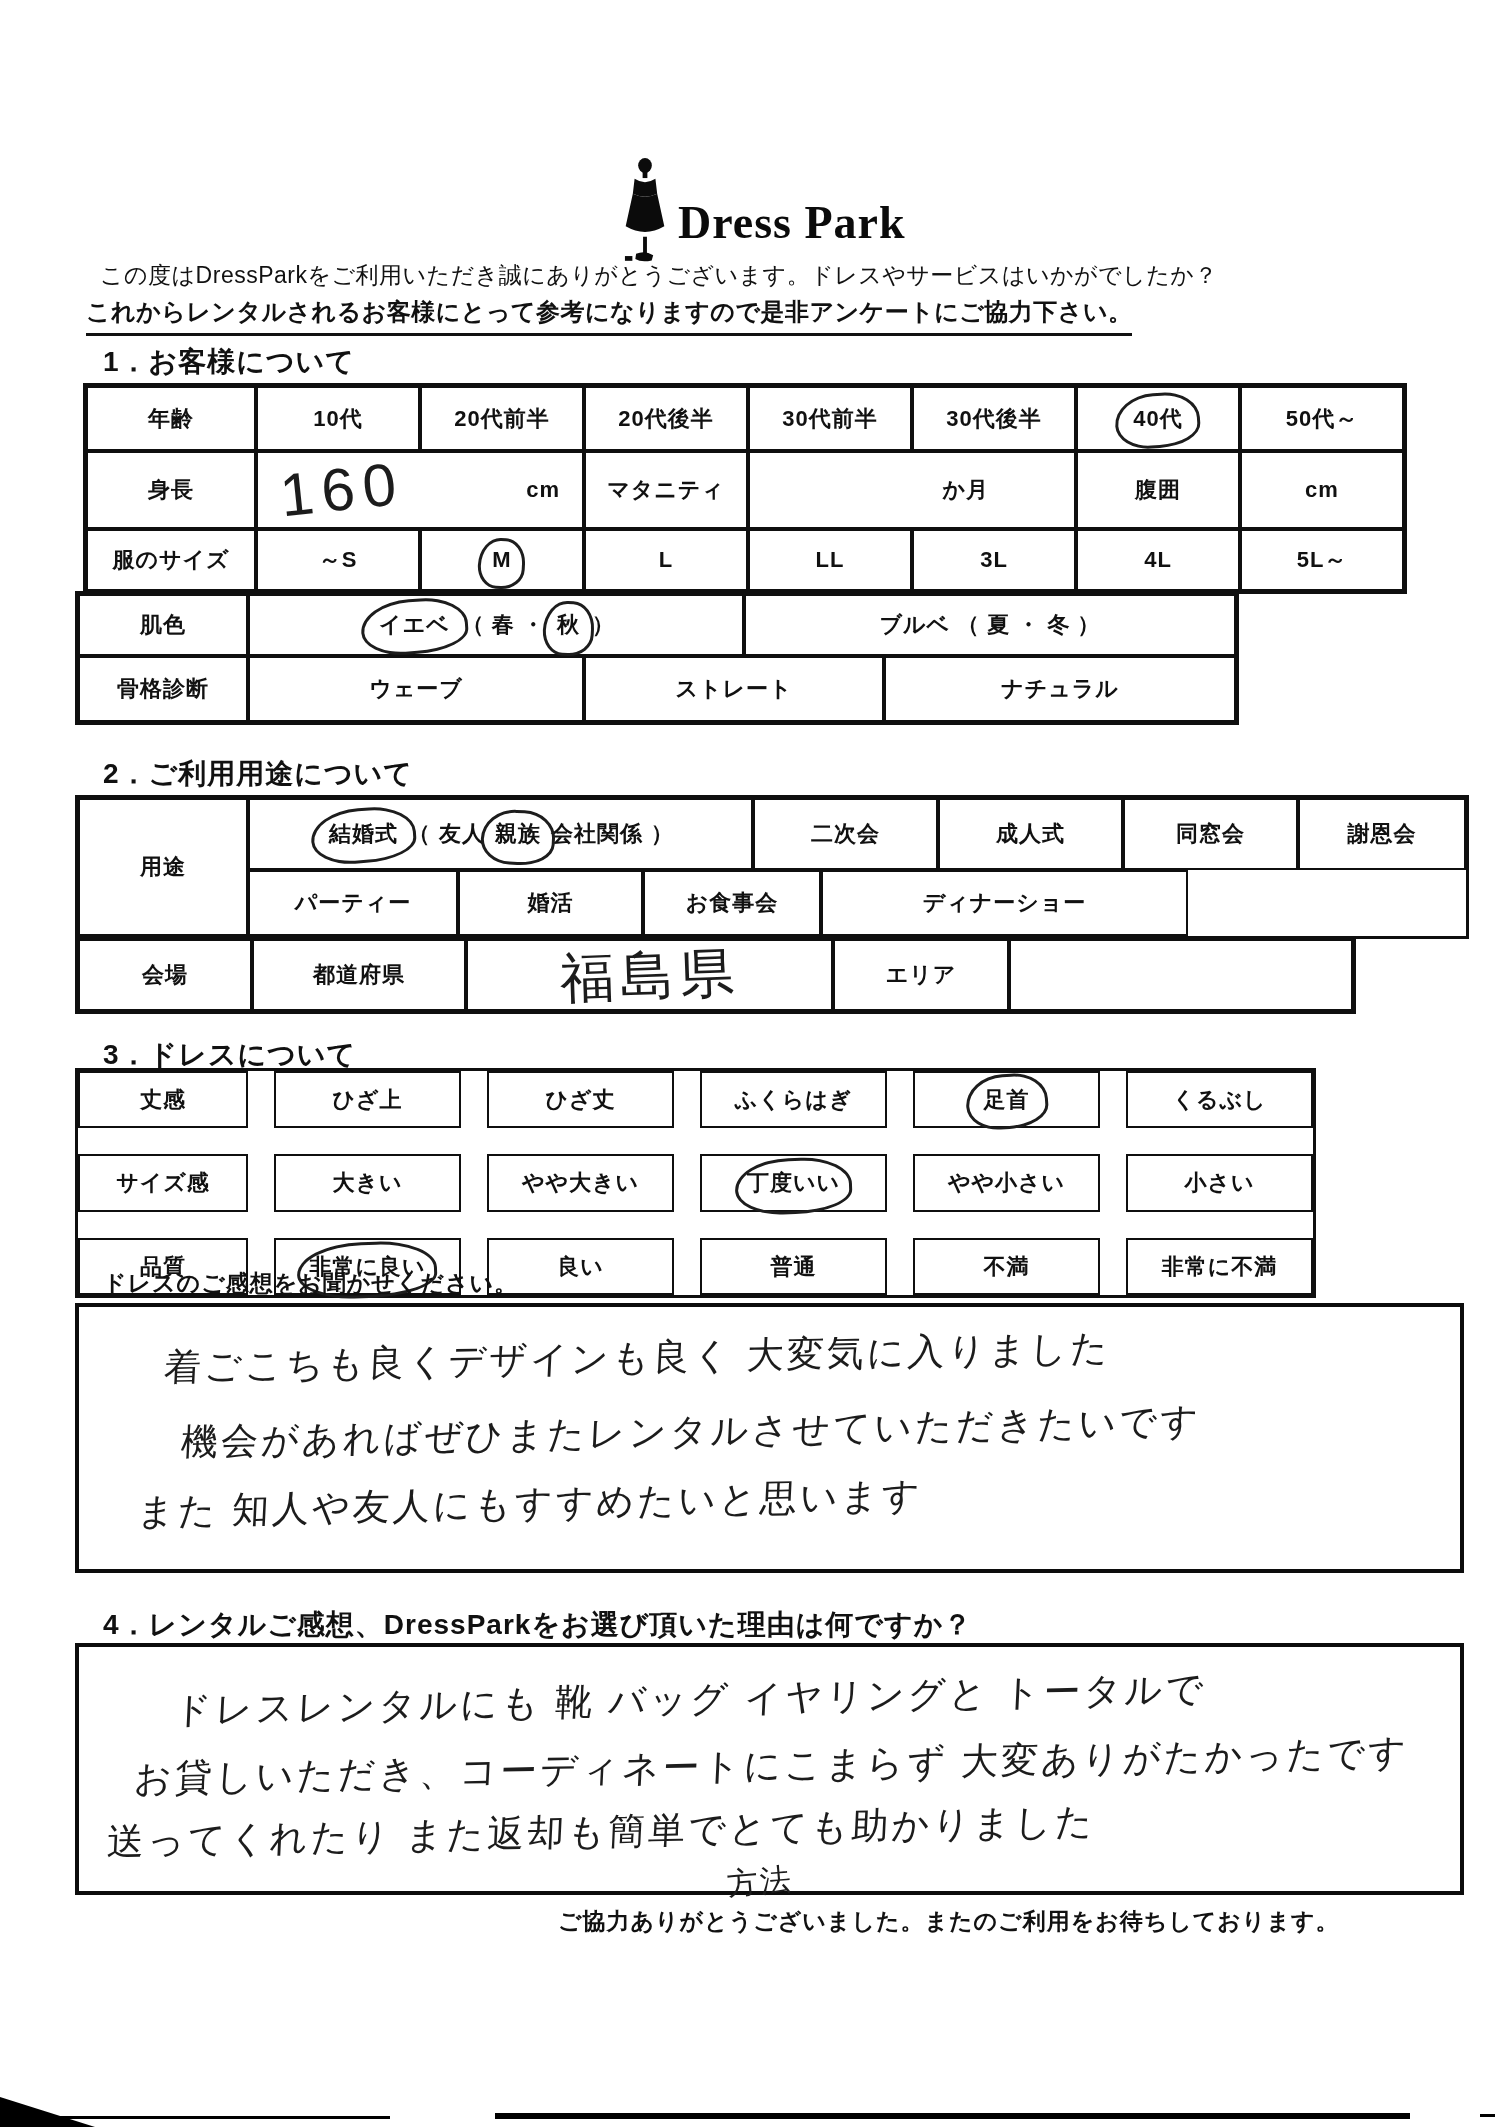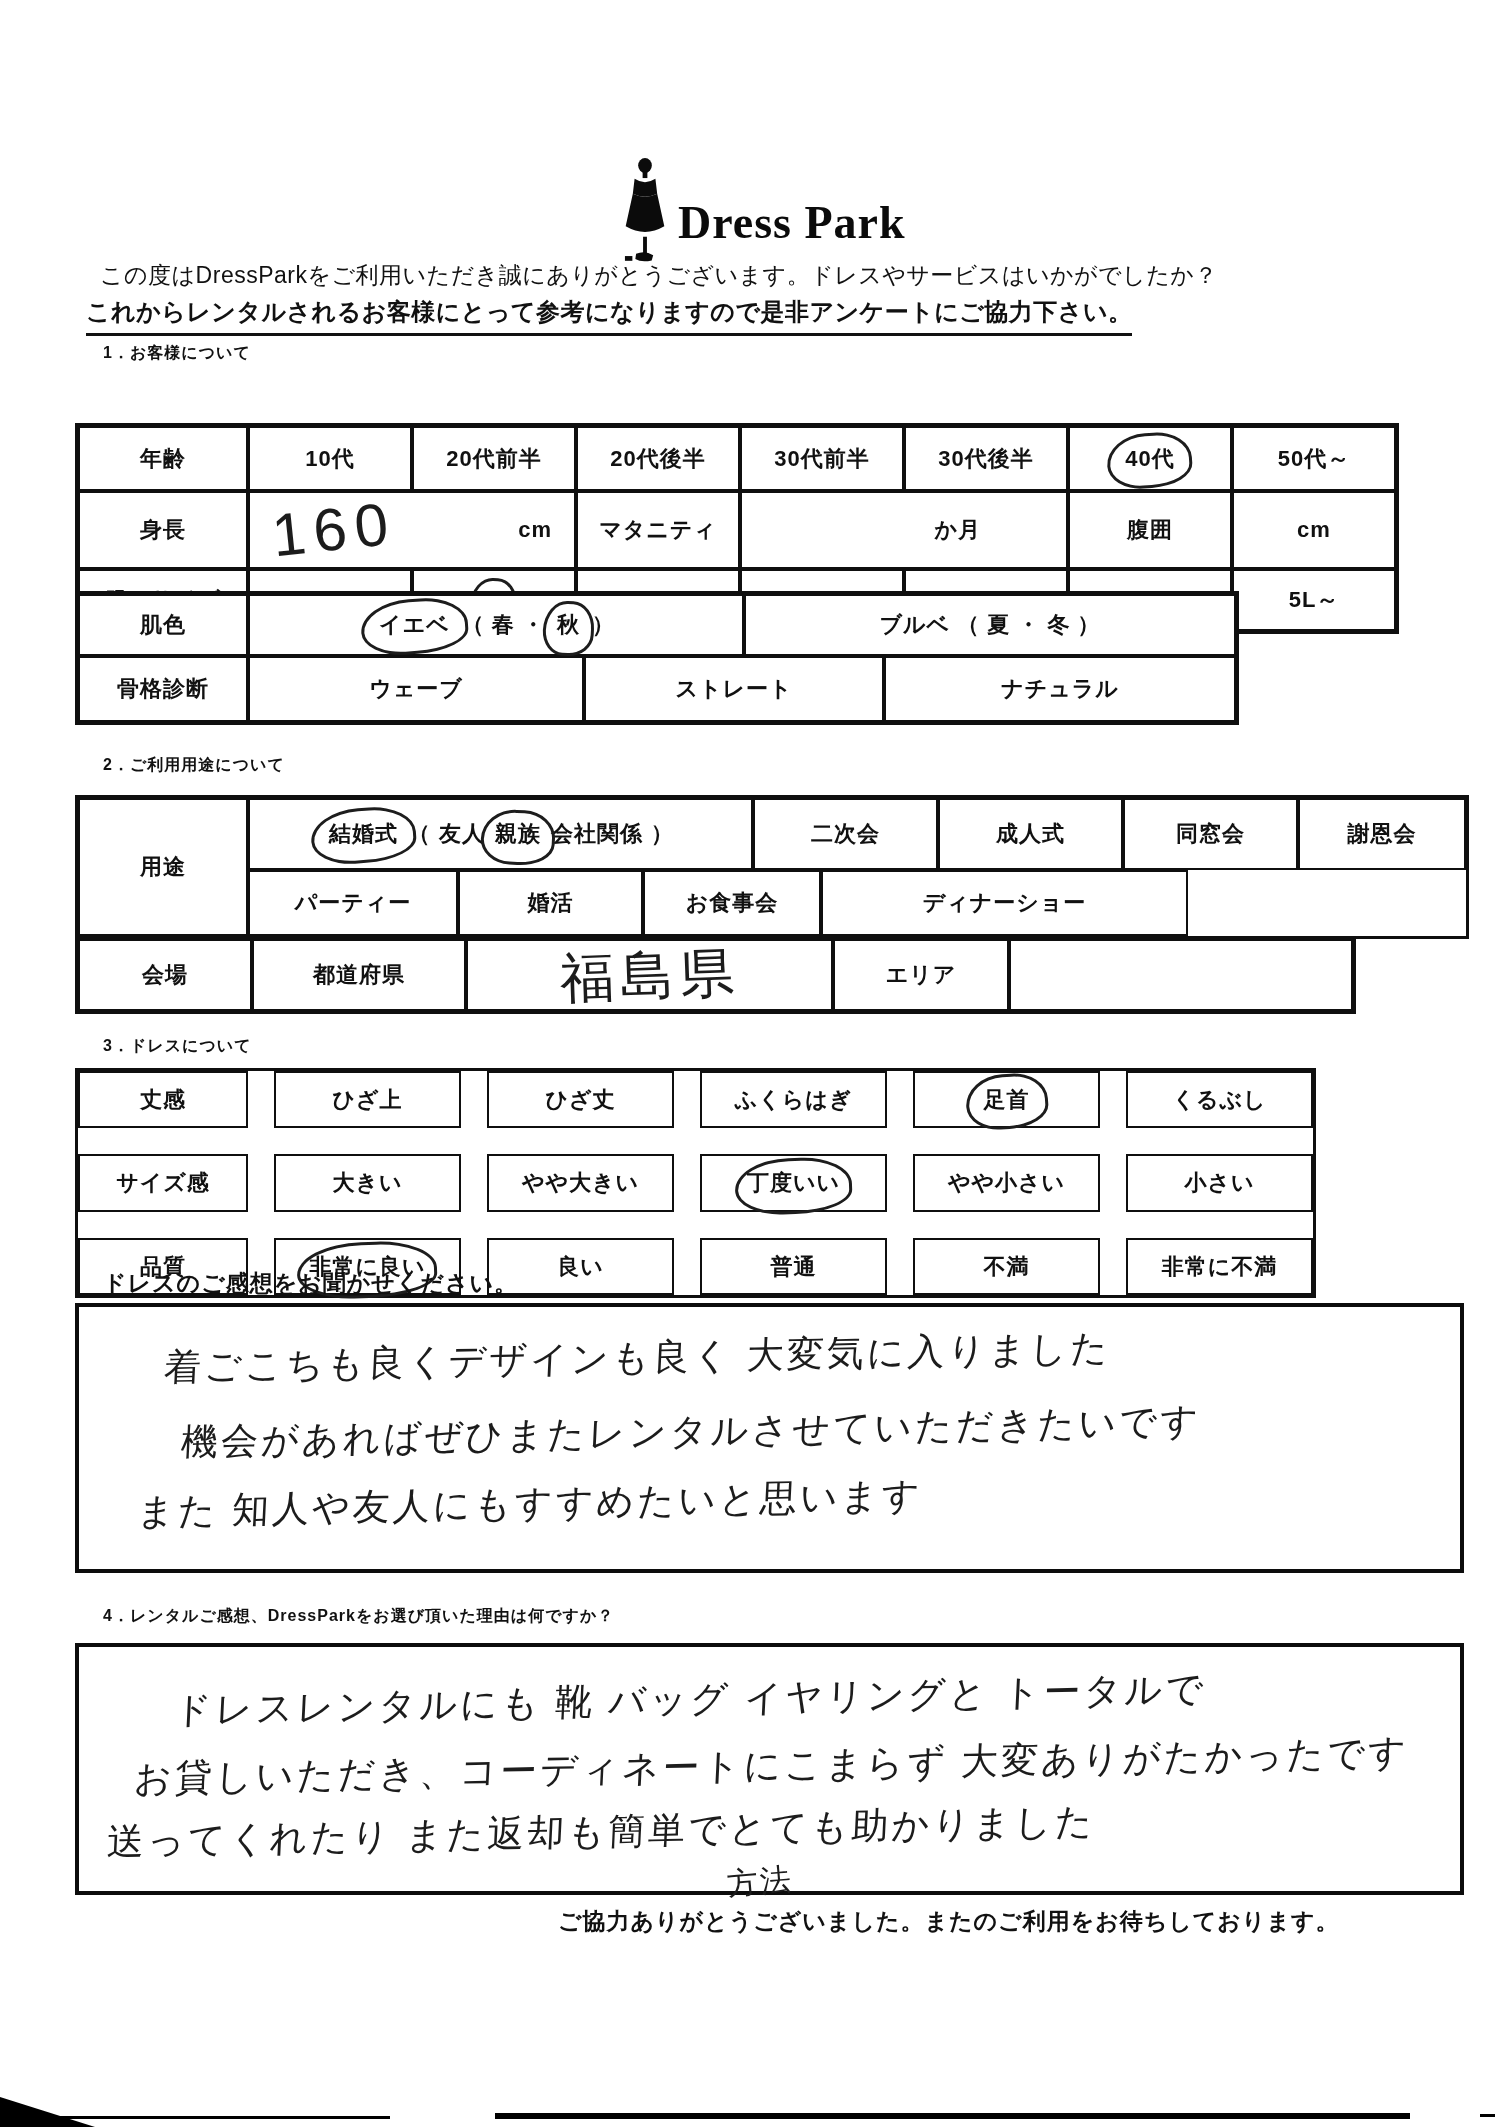--- a/index.html
+++ b/index.html
@@ -28,21 +28,21 @@
     border-radius:52% 48% 55% 45% / 62% 55% 45% 50%;
     transform:rotate(-4deg); pointer-events:none;
   }
   .circ.small::after { left:-12px; right:-12px; top:-9px; bottom:-16px; transform:rotate(3deg); }
   .circ.wide::after { left:-10px; right:-10px; top:-10px; bottom:-16px; transform:rotate(-2deg); }
   
   .hw { font-weight:500; color:#1c1c1c; white-space:nowrap; }
   .hw-line { position:absolute; font-size:37px; letter-spacing:3px; transform:rotate(-1.2deg) skewX(-4deg); }
   .hw-160 { font-size:60px; font-weight:400; letter-spacing:8px; transform:rotate(-6deg); line-height:1; }
   .hw-pref { font-size:54px; letter-spacing:6px; transform:rotate(-2deg); line-height:1; }
-  .title { position:absolute; font-weight:700; font-size:16px; letter-spacing:1px; }
+  .title { position:absolute; font-weight:700; font-size:28px; letter-spacing:1px; }
   .introline { position:absolute; font-size:23px; letter-spacing:0.5px; }
   .intro-em { font-weight:700; font-size:24px; border-bottom:3px solid #111; padding-bottom:5px; }
   .cbox { position:absolute; border:4px solid #0c0c0c; background:#fff; }
   .logo-text {
     position:absolute; font-family:"Liberation Serif","DejaVu Serif",serif;
     font-weight:700; font-size:46px; letter-spacing:1px; color:#0b0b0b;
   }
   .footer { position:absolute; font-size:23px; font-weight:700; letter-spacing:1px; }
   .scanline { position:absolute; background:#000; }
   .corner-smudge {
@@ -66,21 +66,21 @@
     </g>
   </svg>
 </div>
 <div class="logo-text" style="left:678px; top:196px;">Dress Park</div>
 
 <div class="introline" style="left:100px; top:260px;">この度はDressParkをご利用いただき誠にありがとうございます。ドレスやサービスはいかがでしたか？</div>
 <div class="introline intro-em" style="left:86px; top:296px;">これからレンタルされるお客様にとって参考になりますので是非アンケートにご協力下さい。</div>
 
 <div class="title" style="left:103px; top:343px;">1．お客様について</div>
 
-<div class="t" style="left:75px; top:383px; grid-template-columns:170px repeat(7,164px); grid-template-rows:65px 78px 62px;margin-top:40px;">
+<div class="t" style="left:83px; top:383px; grid-template-columns:170px repeat(7,164px); grid-template-rows:65px 78px 62px;">
 
   <div class="c">年齢</div>
   <div class="c">10代</div>
   <div class="c">20代前半</div>
   <div class="c">20代後半</div>
   <div class="c">30代前半</div>
   <div class="c">30代後半</div>
   <div class="c">
       <span class="circ">40代</span>
     </div>

